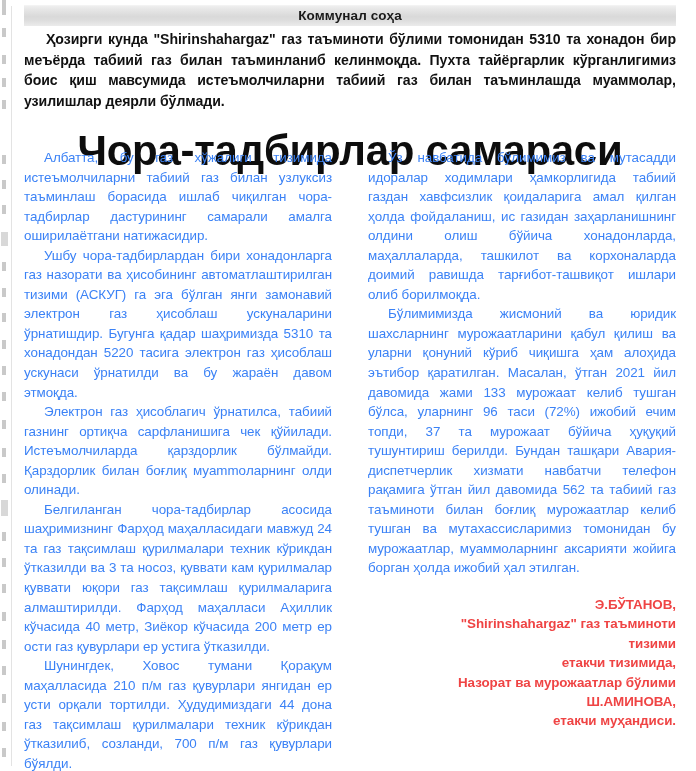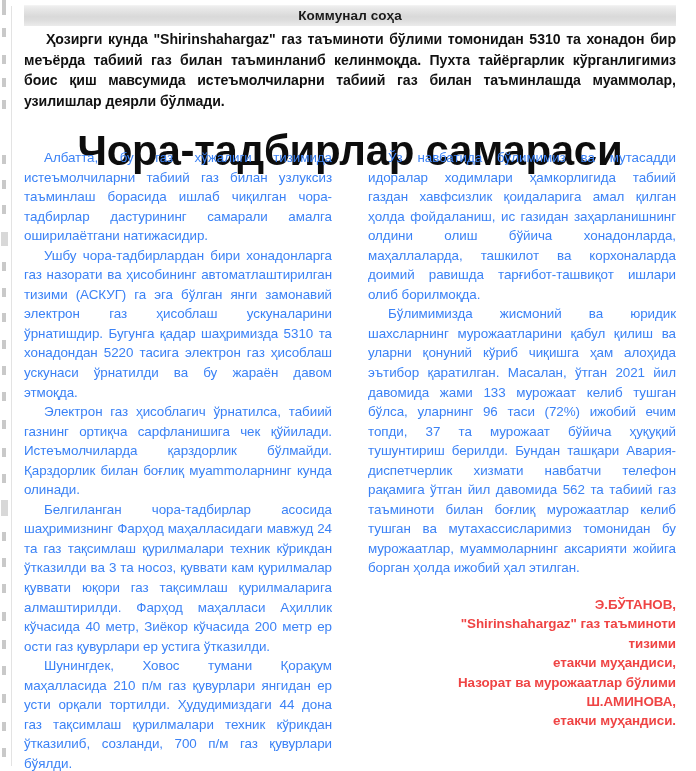--- a/index.html
+++ b/index.html
@@ -182,33 +182,33 @@
 
 <div class="lead"><span class="ind"></span><span>Ҳозирги кунда "Shirinshahargaz" газ таъминоти бўлими томонидан 5310 та хонадон бир меъёрда табиий газ билан таъминланиб келинмоқда. Пухта тайёргарлик кўрганлигимиз боис қиш мавсумида истеъмолчиларни табиий газ билан таъминлашда муаммолар, узилишлар деярли бўлмади.</span></div>
 
 <h1 class="headline">Чора-тадбирлар самараси</h1>
 
 <div class="columns">
 
   <div class="col">
     <p><span class="ind"></span><span>Албатта, бу газ хўжалиги тизимида истеъмолчиларни табиий газ билан узлуксиз таъминлаш борасида ишлаб чиқилган чора-тадбирлар дастурининг самарали амалга оширилаётгани натижасидир.</span></p>
     <p><span class="ind"></span><span>Ушбу чора-тадбирлардан бири хонадонларга газ назорати ва ҳисобининг автоматлаштирилган тизими (АСКУГ) га эга бўлган янги замонавий электрон газ ҳисоблаш ускуналарини ўрнатишдир. Бугунга қадар шаҳримизда 5310 та хонадондан 5220 тасига электрон газ ҳисоблаш ускунаси ўрнатилди ва бу жараён давом этмоқда.</span></p>
-    <p><span class="ind"></span><span>Электрон газ ҳисоблагич ўрнатилса, табиий газнинг ортиқча сарфланишига чек қўйилади. Истеъмолчиларда қарздорлик бўлмайди. Қарздорлик билан боғлиқ муammoларнинг кунда олинади.</span></p>
+    <p><span class="ind"></span><span>Электрон газ ҳисоблагич ўрнатилса, табиий газнинг ортиқча сарфланишига чек қўйилади. Истеъмолчиларда қарздорлик бўлмайди. Қарздорлик билан боғлиқ муammoларнинг олди олинади.</span></p>
     <p><span class="ind"></span><span>Белгиланган чора-тадбирлар асосида шаҳримизнинг Фарҳод маҳалласидаги мавжуд 24 та газ тақсимлаш қурилмалари техник кўрикдан ўтказилди ва 3 та носоз, қуввати кам қурилмалар қуввати юқори газ тақсимлаш қурилмаларига алмаштирилди. Фарҳод маҳалласи Аҳиллик кўчасида 40 метр, Зиёкор кўчасида 200 метр ер ости газ қувурлари ер устига ўтказилди.</span></p>
     <p><span class="ind"></span><span>Шунингдек, Ховос тумани Қорақум маҳалласида 210 п/м газ қувурлари янгидан ер усти орқали тортилди. Ҳудудимиздаги 44 дона газ тақсимлаш қурилмалари техник кўрикдан ўтказилиб, созланди, 700 п/м газ қувурлари бўялди.</span></p>
   </div>
 
   <div class="col">
     <p><span class="ind"></span><span>Ўз навбатида бўлимимиз ва мутасадди идоралар ходимлари ҳамкорлигида табиий газдан хавфсизлик қоидаларига амал қилган ҳолда фойдаланиш, ис газидан заҳарланишнинг олдини олиш бўйича хонадонларда, маҳаллаларда, ташкилот ва корхоналарда доимий равишда тарғибот-ташвиқот ишлари олиб борилмоқда.</span></p>
     <p><span class="ind"></span><span>Бўлимимизда жисмоний ва юридик шахсларнинг мурожаатларини қабул қилиш ва уларни қонуний кўриб чиқишга ҳам алоҳида эътибор қаратилган. Масалан, ўтган 2021 йил давомида жами 133 мурожаат келиб тушган бўлса, уларнинг 96 таси (72%) ижобий ечим топди, 37 та мурожаат бўйича ҳуқуқий тушунтириш берилди. Бундан ташқари Авария-диспетчерлик хизмати навбатчи телефон рақамига ўтган йил давомида 562 та табиий газ таъминоти билан боғлиқ мурожаатлар келиб тушган ва мутахассисларимиз томонидан бу мурожаатлар, муаммоларнинг аксарияти жойига борган ҳолда ижобий ҳал этилган.</span></p>
 
     <div class="signature">
       <div>Э.БЎТАНОВ,</div>
       <div>"Shirinshahargaz" газ таъминоти</div>
       <div>тизими</div>
-      <div>етакчи муҳандиси,</div>
+      <div>етакчи тизимида,</div>
       <div>Назорат ва мурожаатлар бўлими</div>
       <div>Ш.АМИНОВА,</div>
       <div>етакчи муҳандиси.</div>
     </div>
   </div>
 
 </div>
 
 </body></html>

